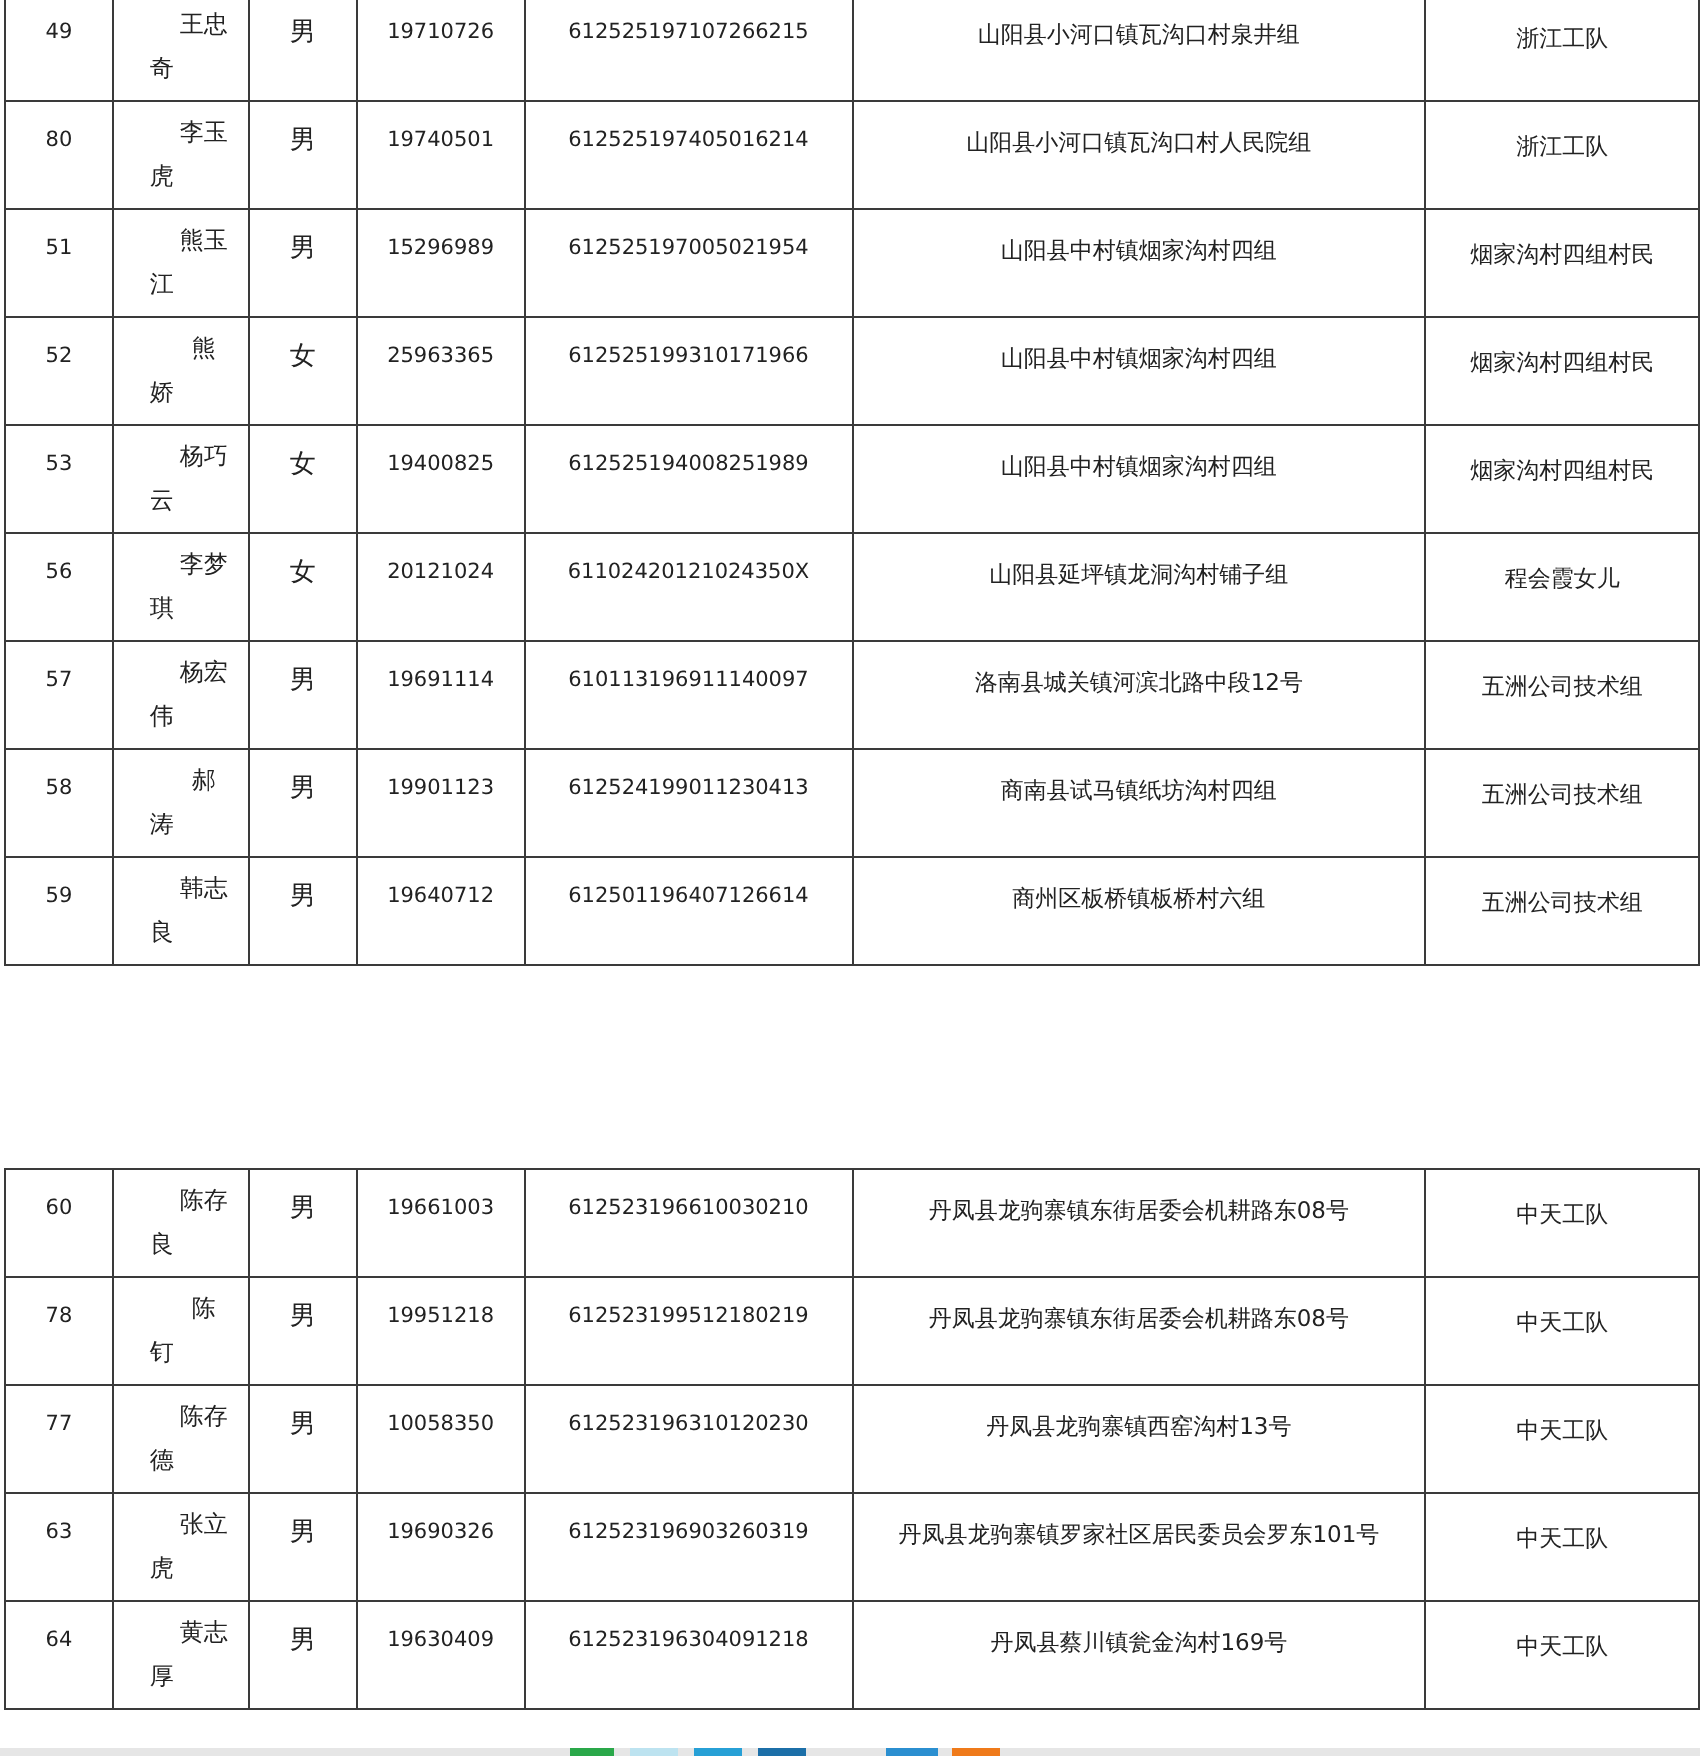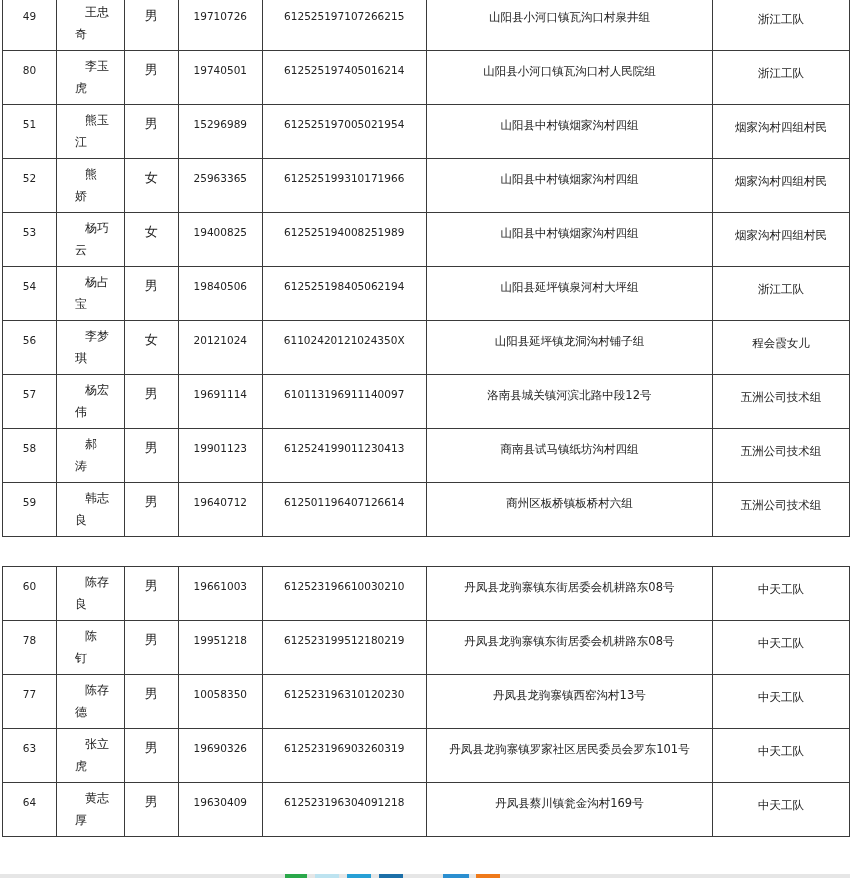--- a/index.html
+++ b/index.html
@@ -11,24 +11,24 @@
   .c-no { width: 53px; text-align: center; }
   .c-name { width: 67px; }
   .c-sex { width: 53px; text-align: center; }
   .c-dob { width: 83px; text-align: center; }
   .c-id { width: 163px; text-align: center; }
   .c-addr { width: 286px; text-align: center; }
   .c-note { width: 136px; text-align: center; }
   .no, .dob, .id { display: block; padding-top: 13px; font-size: 10.5px; font-family: "DejaVu Sans", sans-serif; }
   .sex { display: block; padding-top: 10px; font-size: 13px; }
   .name { display: block; padding: 4px 0 0 18px; font-size: 12px; line-height: 22px; width: 44px; word-break: break-all; }
-  .name .n1 { display: block; padding-left: 10px; }
+  .name .n1 { display: block; padding-left: 10px; text-align: center; }
   .addr { display: block; padding-top: 13px; font-size: 11.5px; }
   .note { display: block; padding: 11px 12px 0; font-size: 11.5px; line-height: 22px; }
-  #t2 { top: 568px; }
+  #t2 { top: 586px; }
   #t2 td { border-color: #3a3a3a; }
   .sep { position: absolute; left: 2px; top: 598px; width: 846px; height: 2px; border-top: 1px solid #555; }
   .bottom-bar { position: absolute; left: 0; top: 874px; width: 850px; height: 4px; background: #e6e6e6; }
   .bar-chip { position: absolute; top: 874px; height: 4px; }
 </style>
 </head>
 <body>
 
 <div class="page">
 
@@ -147,43 +147,20 @@
             <span class="id">612525194008251989</span>
           </td>
     <td class="c-addr">
             <span class="addr">山阳县中村镇烟家沟村四组</span>
           </td>
     <td class="c-note">
             <span class="note">烟家沟村四组村民</span>
           </td>
   </tr>
 
-  <tr>
-    <td class="c-no">
-            <span class="no">54</span>
-          </td>
-    <td class="c-name">
-            <span class="name"><span class="n1">杨占</span><span>宝</span></span>
-          </td>
-    <td class="c-sex">
-            <span class="sex">男</span>
-          </td>
-    <td class="c-dob">
-            <span class="dob">19840506</span>
-          </td>
-    <td class="c-id">
-            <span class="id">612525198405062194</span>
-          </td>
-    <td class="c-addr">
-            <span class="addr">山阳县延坪镇泉河村大坪组</span>
-          </td>
-    <td class="c-note">
-            <span class="note">浙江工队</span>
-          </td>
-  </tr>
 
 
   <tr>
     <td class="c-no">
             <span class="no">56</span>
           </td>
     <td class="c-name">
             <span class="name"><span class="n1">李梦</span><span>琪</span></span>
           </td>
     <td class="c-sex">

